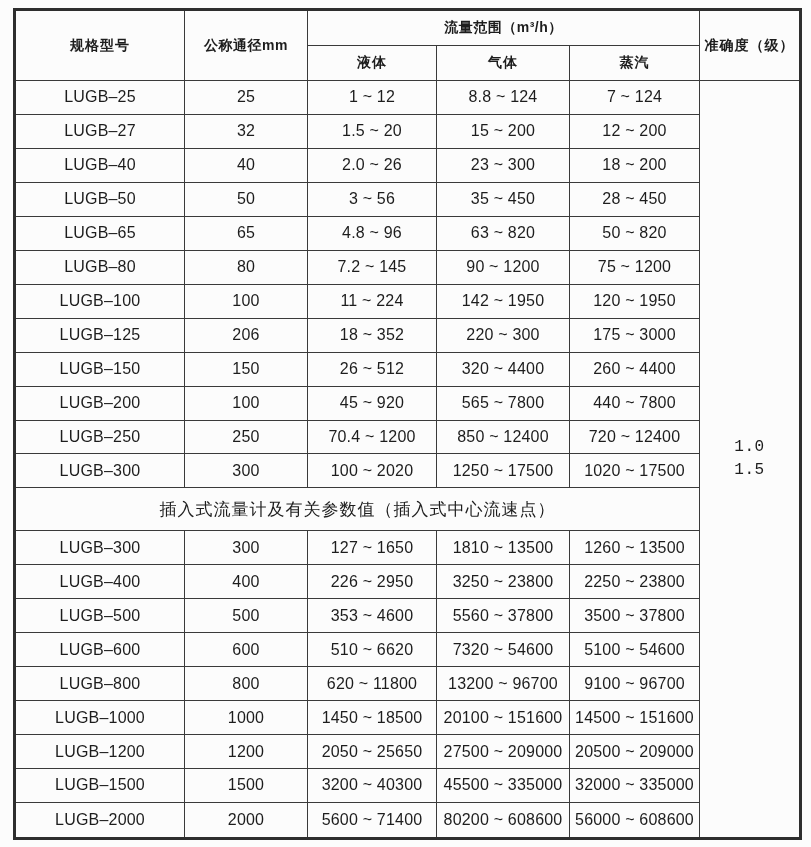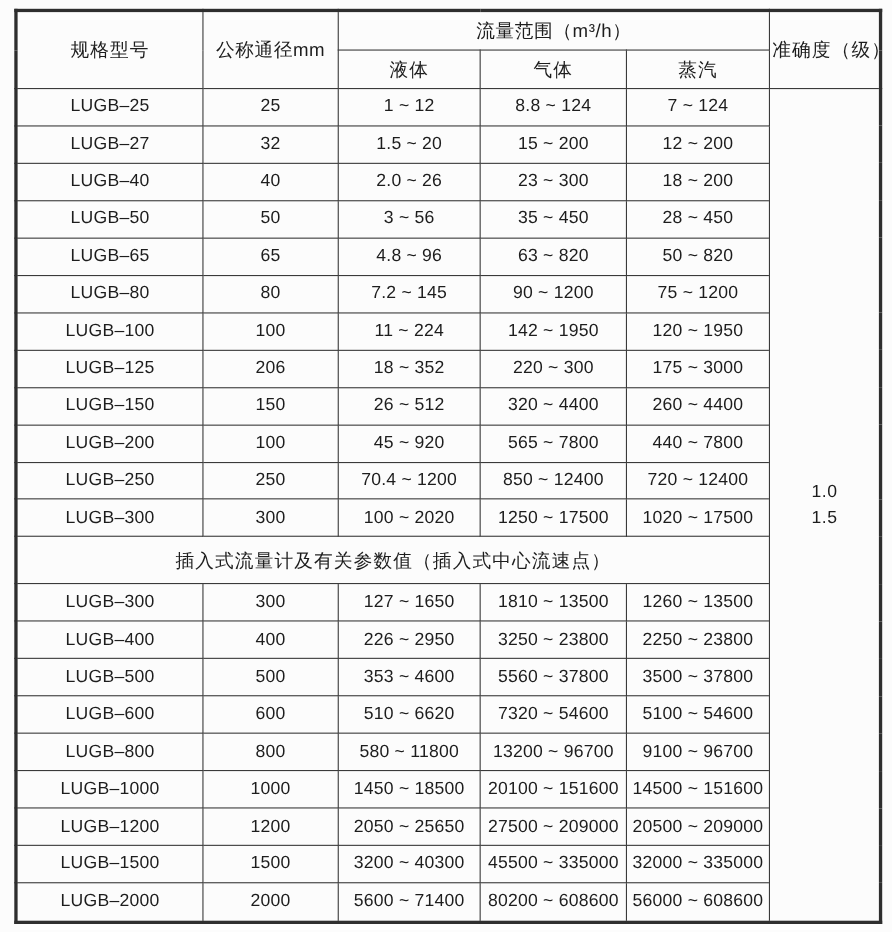--- a/index.html
+++ b/index.html
@@ -30,38 +30,39 @@
   table.spec th,
   table.spec td {
     border: 1.6px solid #3a3a3a;
     text-align: center;
     vertical-align: middle;
     padding: 0 2px;
     white-space: nowrap;
     overflow: hidden;
   }
   thead th {
-    font-weight: normal;
-    font-size: 17px;
+    font-weight: bold;
+    font-size: 14px;
     letter-spacing: 1px;
     height: 34px;
   }
   thead th.latin-mix { letter-spacing: 0.5px; }
   tbody td {
     font-size: 16px;
     letter-spacing: 0.2px;
   }
   td.divider-cell {
     font-size: 17px;
     letter-spacing: 1px;
   }
   td.accuracy-cell {
     font-size: 16px;
     line-height: 1.45;
     letter-spacing: 0.5px;
+    font-family: Liberation Mono, monospace;
   }
 </style>
 </head>
 <body>
 
 <div class="page">
   <table class="spec">
     <colgroup>
       <col style="width:170px">
       <col style="width:123px">
@@ -199,21 +200,21 @@
         <tr>
           <td>LUGB–600</td>
           <td>600</td>
           <td>510 ~ 6620</td>
           <td>7320 ~ 54600</td>
           <td>5100 ~ 54600</td>
         </tr>
         <tr>
           <td>LUGB–800</td>
           <td>800</td>
-          <td>580 ~ 11800</td>
+          <td>620 ~ 11800</td>
           <td>13200 ~ 96700</td>
           <td>9100 ~ 96700</td>
         </tr>
         <tr>
           <td>LUGB–1000</td>
           <td>1000</td>
           <td>1450 ~ 18500</td>
           <td>20100 ~ 151600</td>
           <td>14500 ~ 151600</td>
         </tr>

